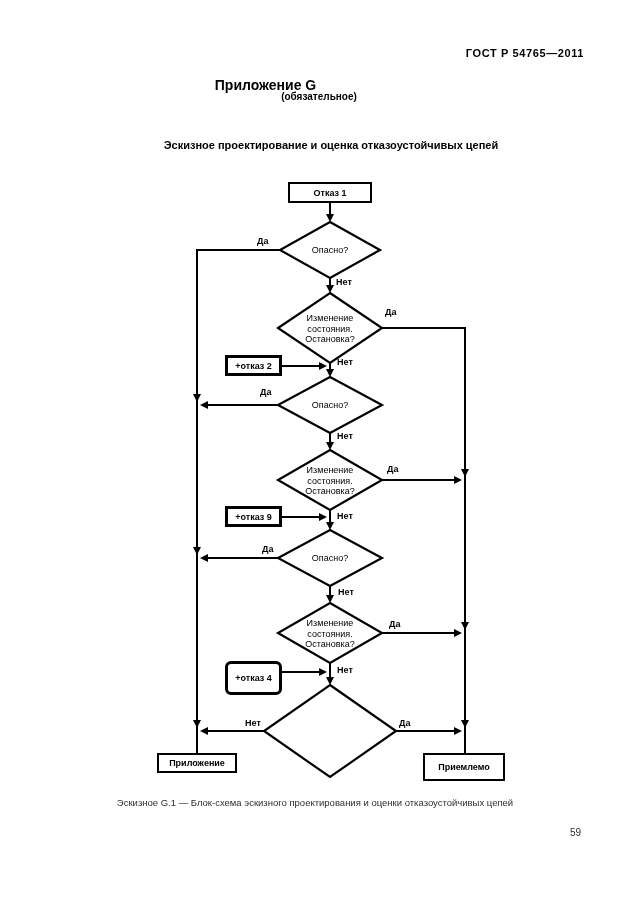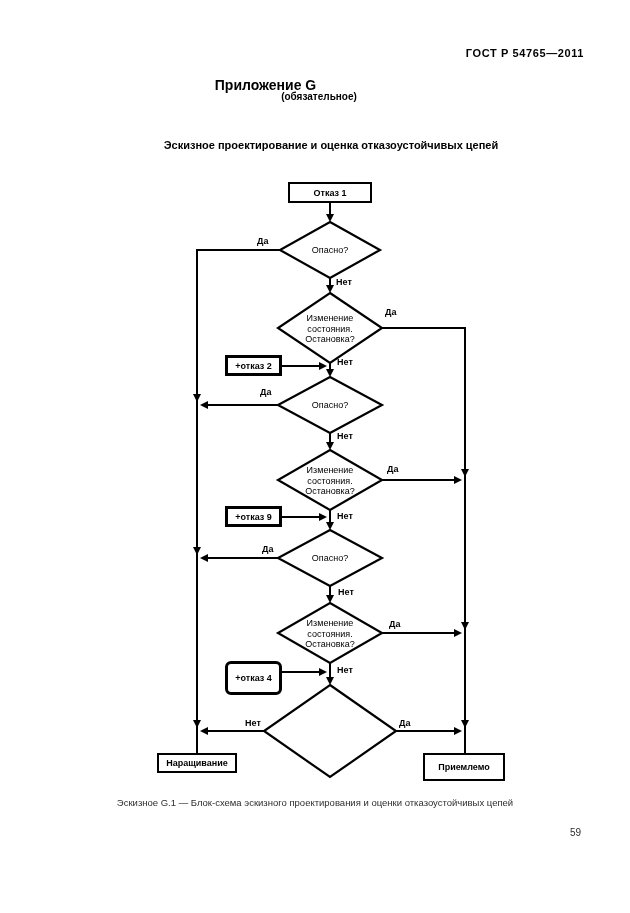--- a/index.html
+++ b/index.html
@@ -114,21 +114,21 @@
       <polygon points="319,362 319,370 327,366"></polygon>
       <polygon points="319,513 319,521 327,517"></polygon>
       <polygon points="319,668 319,676 327,672"></polygon>
     </g>
   </svg>
 
   <div class="fbox" style="left:288px; top:182px; width:84px; height:21px;">Отказ 1</div>
   <div class="fbox thick" style="left:225px; top:355px; width:57px; height:21px;">+отказ 2</div>
   <div class="fbox thick" style="left:225px; top:506px; width:57px; height:21px;">+отказ 9</div>
   <div class="fbox thick" style="left:225px; top:661px; width:57px; height:34px;border-radius:6px;">+отказ 4</div>
-  <div class="fbox" style="left:157px; top:753px; width:80px; height:20px;">Наращивание</div>
+  <div class="fbox" style="left:157px; top:753px; width:80px; height:20px;">Приложение</div>
   <div class="fbox" style="left:423px; top:753px; width:82px; height:28px;">Приемлемо</div>
 
   <div class="dlabel" style="left:295px; top:245px; width:70px;">Опасно?</div>
   <div class="dlabel" style="left:288px; top:313px; width:84px;">Изменение
 состояния.
 Остановка?</div>
   <div class="dlabel" style="left:295px; top:400px; width:70px;">Опасно?</div>
   <div class="dlabel" style="left:288px; top:465px; width:84px;">Изменение
 состояния.
 Остановка?</div>

